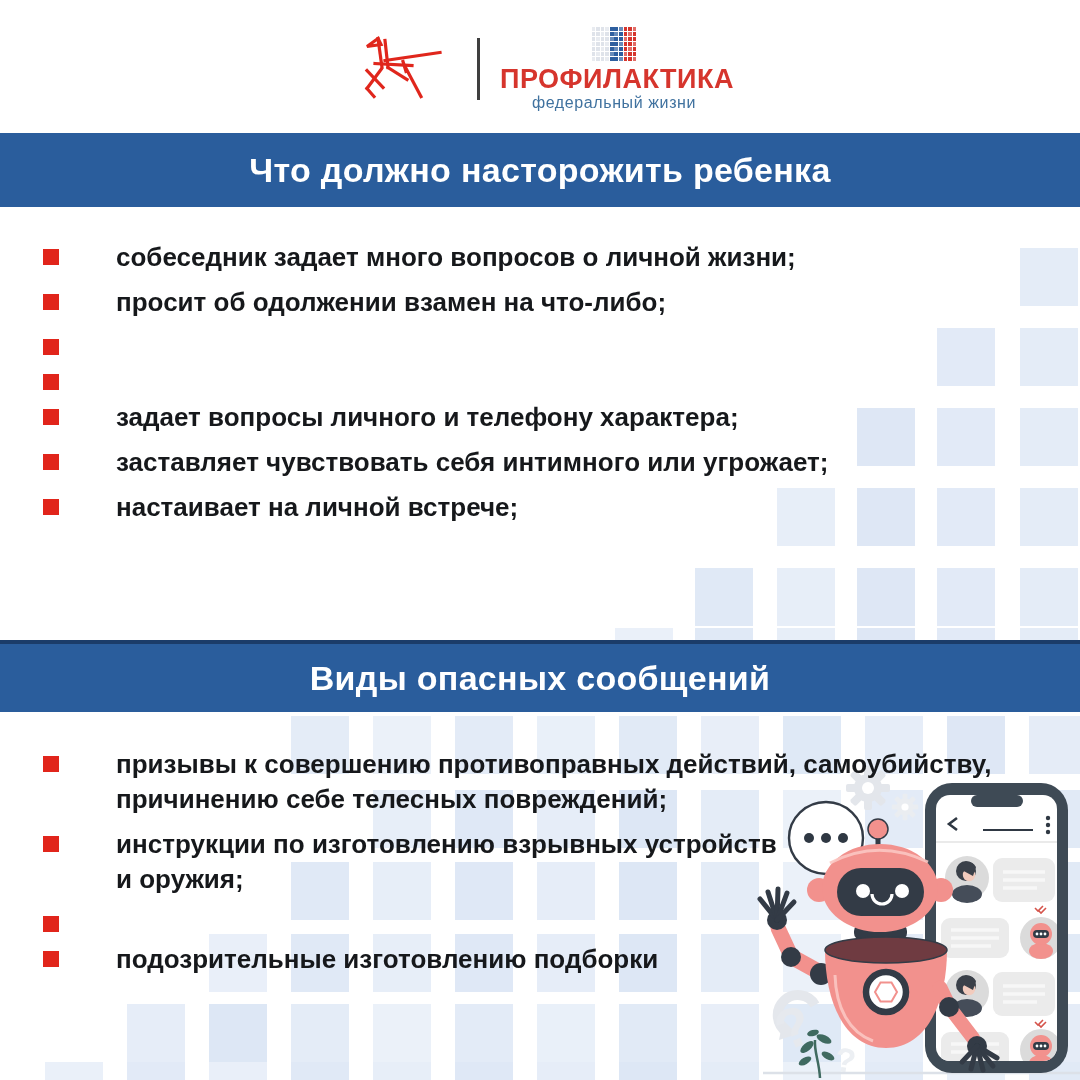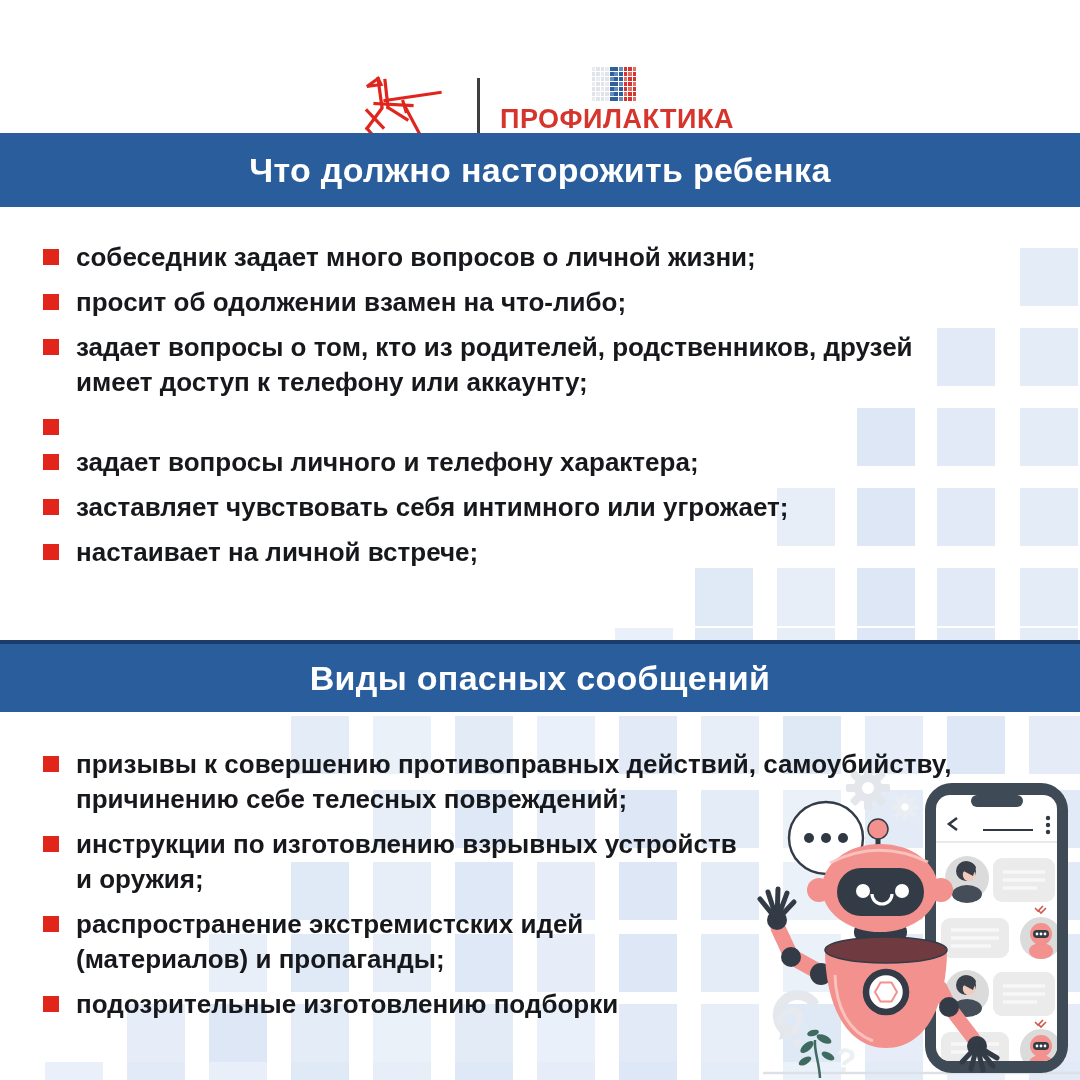--- a/index.html
+++ b/index.html
@@ -2,38 +2,38 @@
 <html><head>
 <meta charset="utf-8">
 <style>
   html,body{margin:0;padding:0;background:#fff;}
   .canvas{position:relative;width:1080px;height:1080px;background:#ffffff;overflow:hidden;
           font-family:"Liberation Sans","DejaVu Sans",sans-serif;}
   
   .tiles{position:absolute;inset:0;z-index:0;}
   .tile{position:absolute;width:58px;height:58px;background:#D9E4F4;}
   
-  .hdr{position:absolute;left:0;top:0;width:1080px;height:130px;z-index:2;margin-top:40px;}
+  .hdr{position:absolute;left:0;top:0;width:1080px;height:130px;z-index:2;}
   .chair{position:absolute;left:355px;top:22px;width:110px;height:88px;}
   .divider{position:absolute;left:477px;top:38px;width:3px;height:62px;background:#3F3F3F;}
   .brand{position:absolute;left:500px;top:26px;width:228px;text-align:center;}
   .fgrid{display:inline-block;margin:0 auto 4px auto;line-height:0;}
   .fgrid .cell{display:inline-block;width:3.7px;height:3.7px;margin:0.45px;}
   .brand-title{font-size:27px;font-weight:bold;color:#D6352D;letter-spacing:0.5px;line-height:28px;}
   .brand-sub{font-size:16px;color:#40729F;letter-spacing:0.6px;line-height:19px;}
   
   .banner{position:absolute;left:0;width:1080px;background:#2A5D9C;z-index:2;
           color:#fff;font-weight:bold;text-align:center;font-size:34px;letter-spacing:0.3px;}
   .banner1{top:133px;height:74px;line-height:74px;}
   .banner2{top:640px;height:68px;line-height:68px;border-top:4px solid #1B3C69;}
   
   .list{position:absolute;left:43px;width:980px;z-index:2;}
   .list1{top:240px;}
   .list2{top:747px;}
-  .li{display:flex;align-items:flex-start;margin-bottom:10px;}
+  .li{display:flex;align-items:flex-start;margin-bottom:10px;gap:40px;}
   .bullet{flex:0 0 16px;width:16px;height:16px;background:#E1251B;margin-top:9px;}
   .li-text{margin-left:17px;font-size:26px;line-height:35px;font-weight:bold;color:#16181B;white-space:pre;}
   
   .illus{position:absolute;left:735px;top:760px;width:345px;height:320px;z-index:1;}
 </style>
 </head>
 <body>
 
 <div class="canvas">
 
@@ -157,22 +157,20 @@
     <div class="li">
         <span class="bullet"></span>
         <span class="li-text">собеседник задает много вопросов о личной жизни;</span>
       </div>
     <div class="li">
         <span class="bullet"></span>
         <span class="li-text">просит об одолжении взамен на что-либо;</span>
       </div>
     <div class="li">
         <span class="bullet"></span>
-        <span class="li-text">задает вопросы о том, кто из родителей, родственников, друзей
-имеет доступ к телефону или аккаунту;</span>
       </div>
     <div class="li">
         <span class="bullet"></span>
       </div>
     <div class="li">
         <span class="bullet"></span>
         <span class="li-text">задает вопросы личного и телефону характера;</span>
       </div>
     <div class="li">
         <span class="bullet"></span>
@@ -190,22 +188,20 @@
         <span class="li-text">призывы к совершению противоправных действий, самоубийству,
 причинению себе телесных повреждений;</span>
       </div>
     <div class="li">
         <span class="bullet"></span>
         <span class="li-text">инструкции по изготовлению взрывных устройств
 и оружия;</span>
       </div>
     <div class="li">
         <span class="bullet"></span>
-        <span class="li-text">распространение экстремистских идей
-(материалов) и пропаганды;</span>
       </div>
     <div class="li">
         <span class="bullet"></span>
         <span class="li-text">подозрительные изготовлению подборки</span>
       </div>
   </div>
 
   <svg class="illus" viewBox="0 0 345 320">
     <defs>
       <clipPath id="screenClip">

